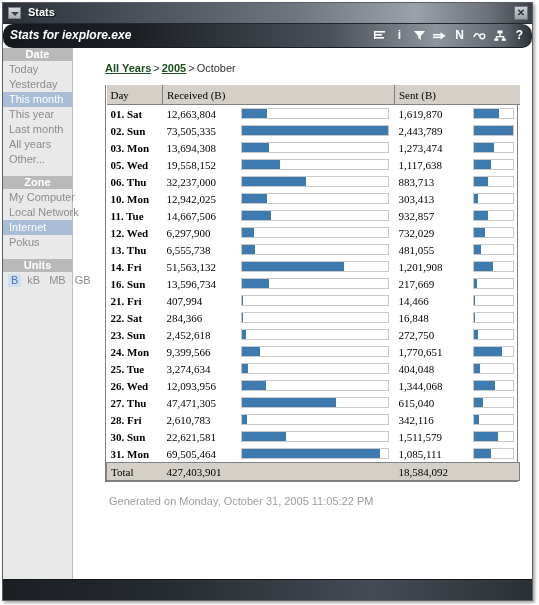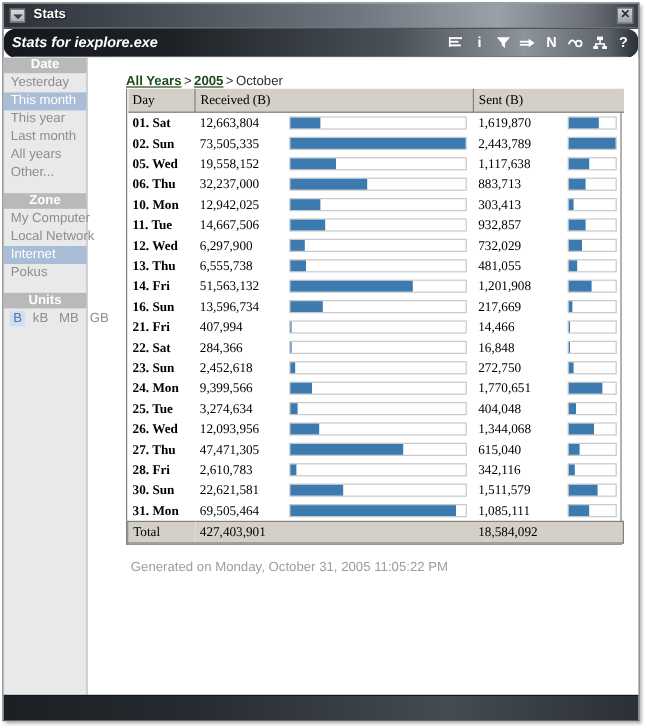--- a/index.html
+++ b/index.html
@@ -158,20 +158,21 @@
     left: 92px; top: 0;
     right: 0; bottom: 0;
     background: #ffffff;
     padding: 14px 12px 0 10px;
     box-sizing: border-box;
   }
   #breadcrumb {
     font-size: 11px;
     color: #2f2f2f;
     font-weight: bold;
+    margin-bottom: 11px;
     white-space: nowrap;
   }
   #breadcrumb a {
     color: #1d4d1d;
     text-decoration: underline;
     font-weight: bold;
   }
   #breadcrumb .sep {
     color: #2f2f2f;
     font-weight: normal;
@@ -347,20 +348,21 @@
           </svg>
       </div>
       <div class="tbi tbi-text">?</div>
     </div>
   </div>
 
   <div id="body">
 
     <div id="sidebar">
       <div class="side-head">Date</div>
+      <div class="side-item">Today</div>
       <div class="side-item">Yesterday</div>
       <div class="side-item sel">This month</div>
       <div class="side-item">This year</div>
       <div class="side-item">Last month</div>
       <div class="side-item">All years</div>
       <div class="side-item">Other...</div>
 
       <div class="side-gap"></div>
 
       <div class="side-head">Zone</div>
@@ -433,20 +435,39 @@
                 <td>
                   <div class="valwrap">
                     <span class="num numval">2,443,789</span>
                     <div class="track">
                       <div class="fill" style="background: rgb(61, 122, 176); width: 100%;"></div>
                     </div>
                   </div>
                 </td>
               </tr>
               <tr class="rowline">
+                <td><span class="daylbl">03. Mon</span></td>
+                <td>
+                  <div class="valwrap">
+                    <span class="num numval">13,694,308</span>
+                    <div class="track">
+                      <div class="fill" style="background: rgb(61, 122, 176); width: 18.6304%;"></div>
+                    </div>
+                  </div>
+                </td>
+                <td>
+                  <div class="valwrap">
+                    <span class="num numval">1,273,474</span>
+                    <div class="track">
+                      <div class="fill" style="background: rgb(61, 122, 176); width: 52.1106%;"></div>
+                    </div>
+                  </div>
+                </td>
+              </tr>
+              <tr class="rowline">
                 <td><span class="daylbl">05. Wed</span></td>
                 <td>
                   <div class="valwrap">
                     <span class="num numval">19,558,152</span>
                     <div class="track">
                       <div class="fill" style="background: rgb(61, 122, 176); width: 26.6078%;"></div>
                     </div>
                   </div>
                 </td>
                 <td>

